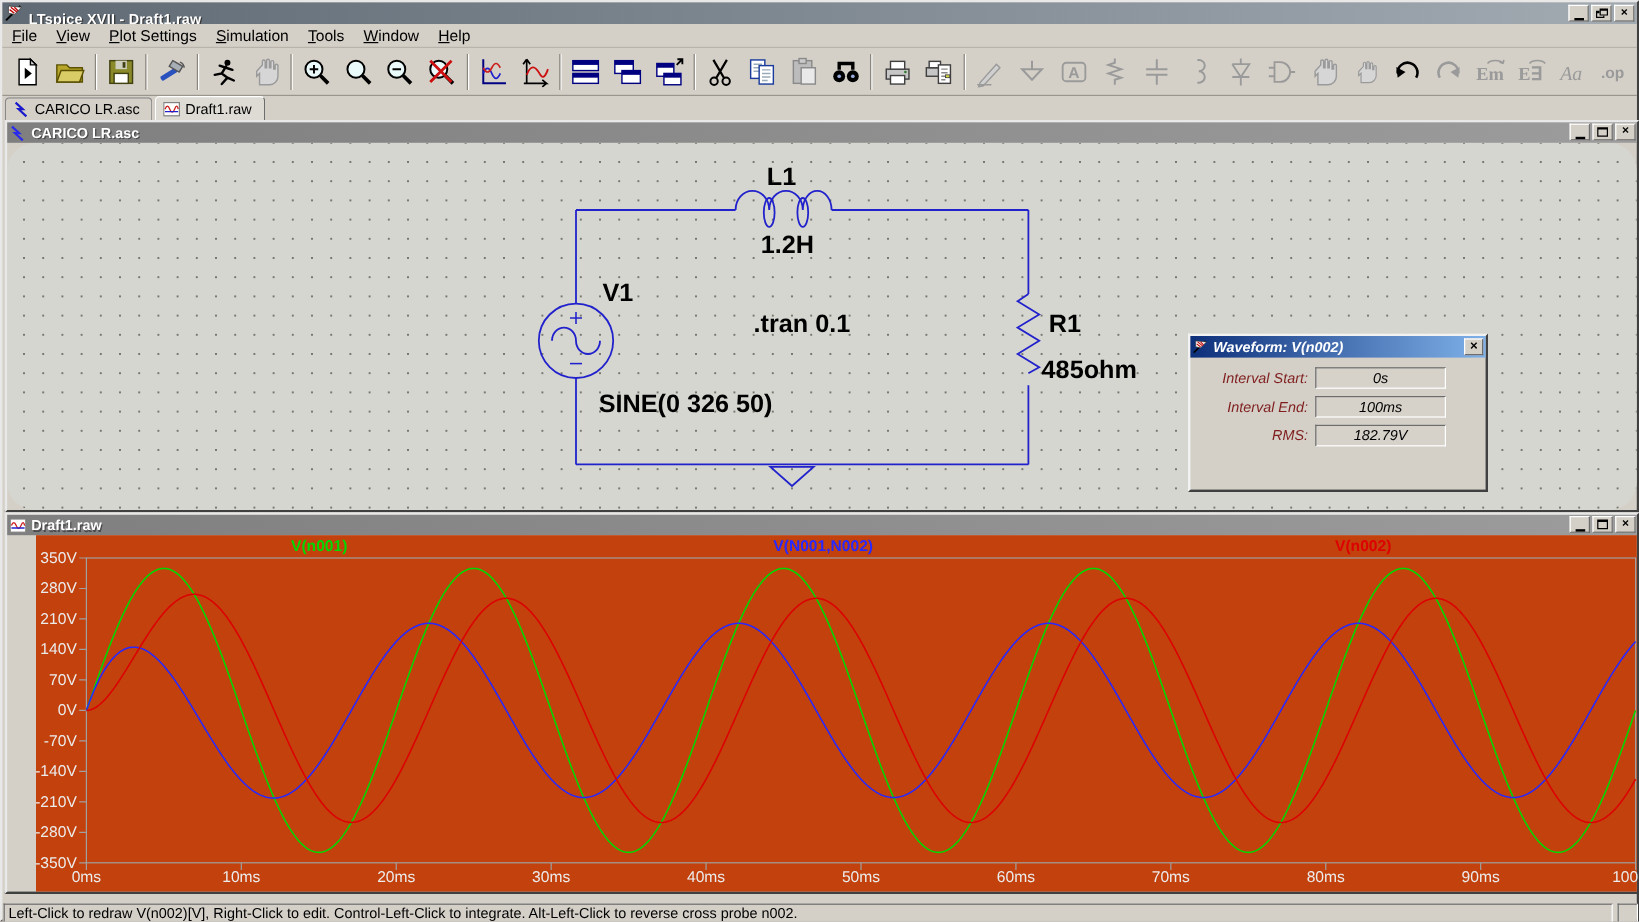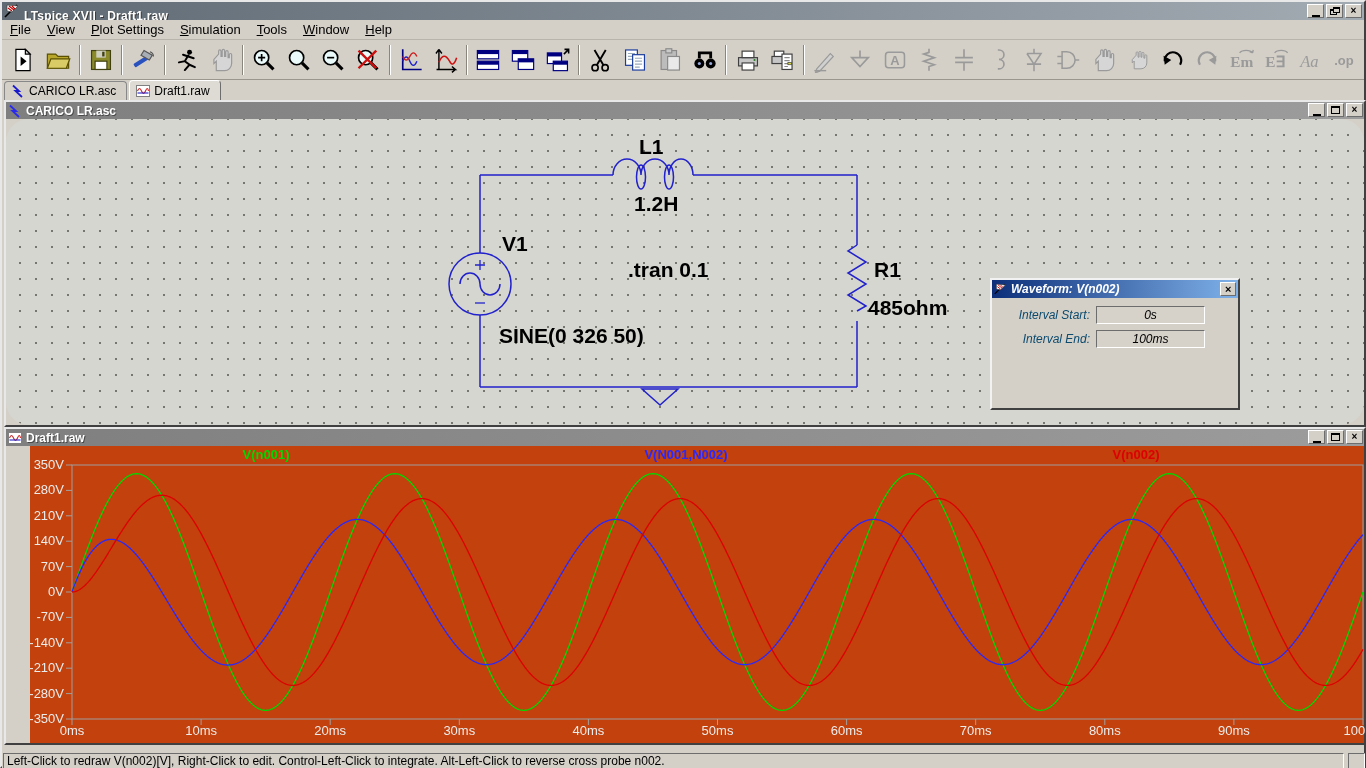--- a/index.html
+++ b/index.html
@@ -73,21 +73,21 @@
   
   .dialog { position:absolute; width:250px; height:132px;
             border:2px solid; border-color:#f2f2f2 #404040 #404040 #f2f2f2; background:#d4d0c8; }
   .dlgbar { height:18px; background:linear-gradient(to right,#0d2f7a,#7fb1e8);
             display:flex; align-items:center; padding:0 2px; }
   .dlgbar .dtitle { color:#fff; font-size:12px; font-weight:bold; margin-left:4px; flex:1; }
   .dlgclose { width:16px; height:14px; display:flex; align-items:center; justify-content:center;
               font-size:11px; font-weight:bold; }
   .dlgbody { padding:8px 8px 0 4px; }
   .dlgrow { display:flex; align-items:center; margin-bottom:6px; }
-  .dlglabel { width:100px; text-align:right; font-size:12px; color:#0c4a6e; padding-right:6px; }
+  .dlglabel { width:100px; text-align:right; font-size:12px; color:#7f1d1d; padding-right:6px; }
   .dlgfield { width:109px; height:18px; background:#d6d2ca; font-size:12px; color:#000;
               display:flex; align-items:center; justify-content:center; }
 
   
   .plotbody { position:absolute; left:0; top:17px; right:0; bottom:0; background:#c2410c;margin-left:24px; }
   .plotbody svg { position:absolute; left:0; top:0; }
 
   
   .statusbar { position:absolute; left:0; top:750px; width:100%; height:18px; background:#d4d0c8;
                display:flex; align-items:center; }
@@ -467,20 +467,24 @@
             </div>
         </div>
         <div class="dlgbody">
           <div class="dlgrow">
             <span class="dlglabel">Interval Start:</span>
             <span class="dlgfield sunken">0s</span>
           </div>
           <div class="dlgrow">
             <span class="dlglabel">Interval End:</span>
             <span class="dlgfield sunken">100ms</span>
+          </div>
+          <div class="dlgrow">
+            <span class="dlglabel">RMS:</span>
+            <span class="dlgfield sunken">182.79V</span>
           </div>
         </div>
       </div>
     </div>
   </div>
 
   <div class="child" style="left:2px; top:425px; width:1362px; height:318px;">
     <div class="childbar">
       <svg viewBox="0 0 14 14">
           <rect x="0.5" y="1.5" width="13" height="11" fill="#fff" stroke="#808080"></rect>

